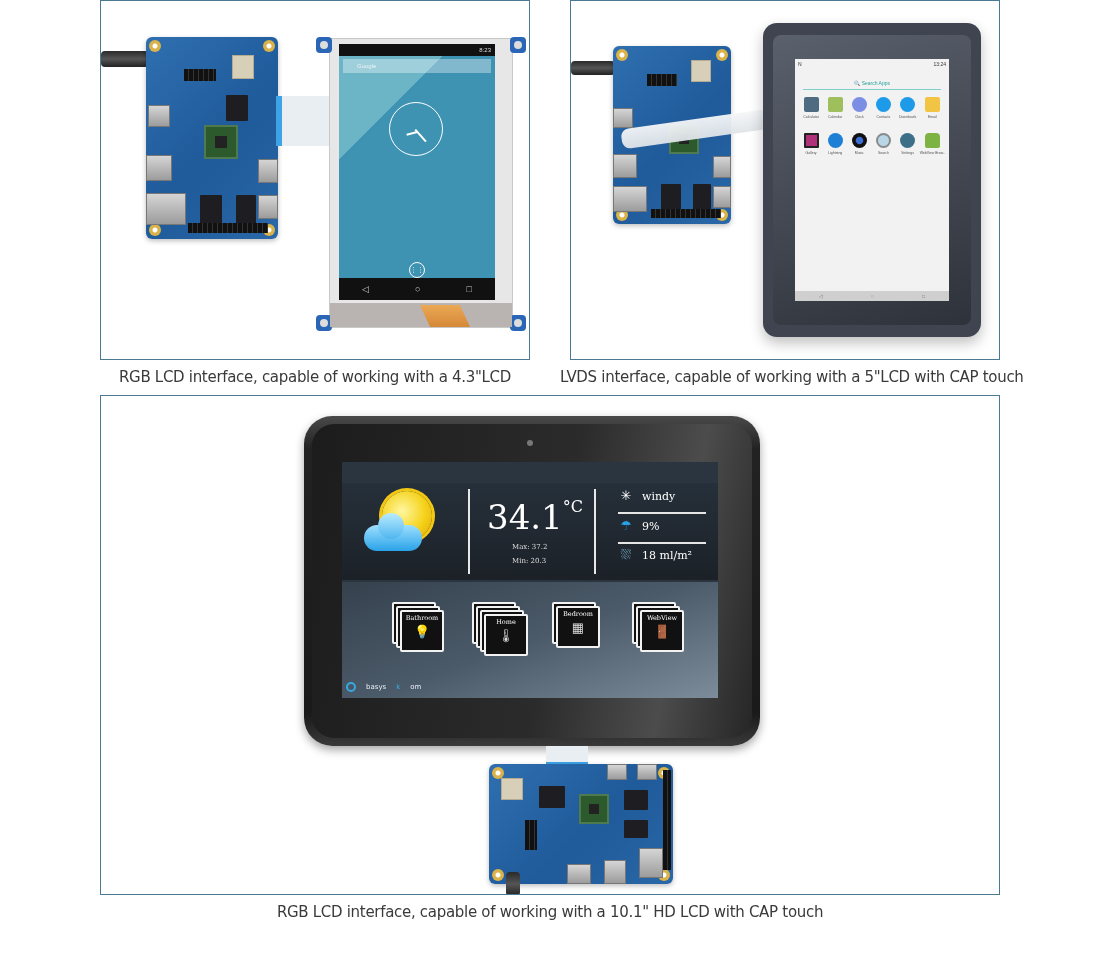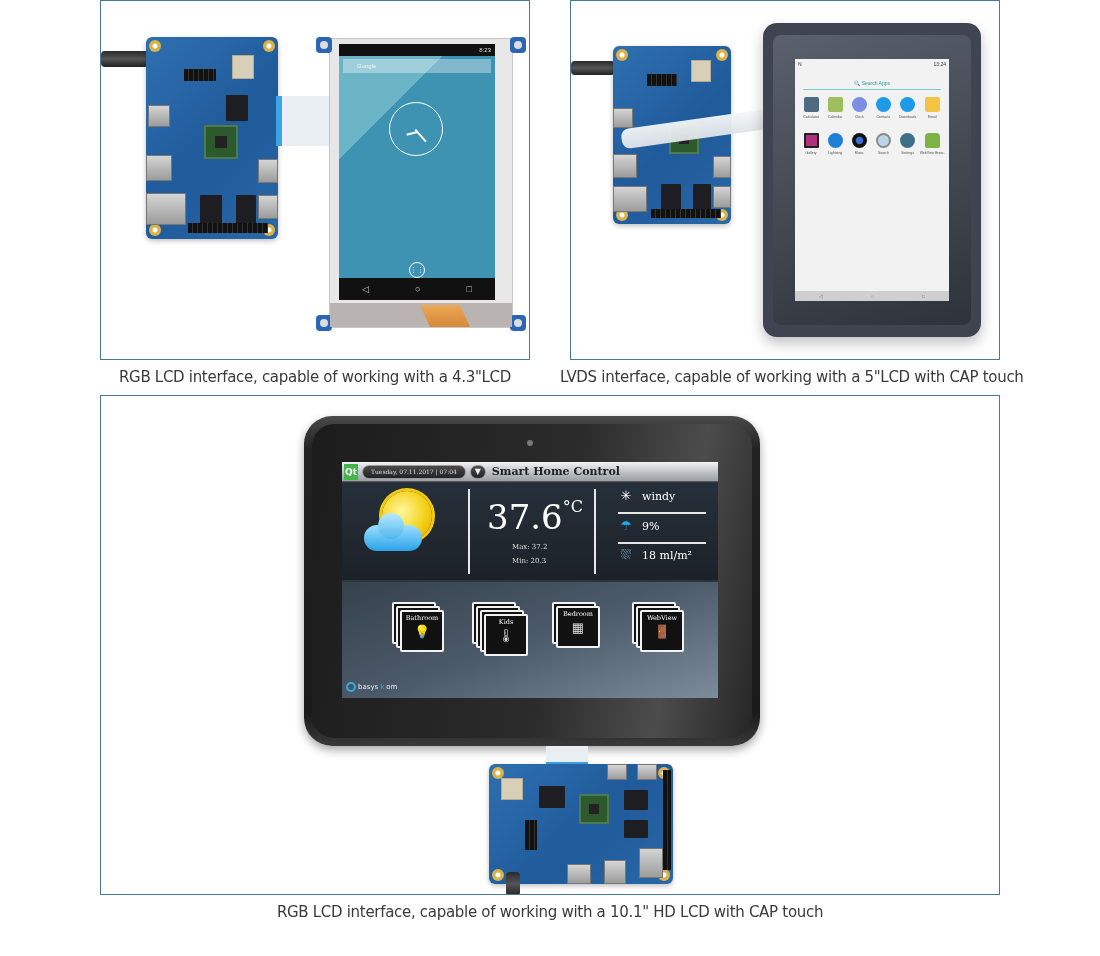--- a/index.html
+++ b/index.html
@@ -66,21 +66,21 @@
   .temp sup { font-size:16px; vertical-align:top; }
   .mm { position:absolute; left:170px; color:#ddd; font-size:7px; }
   .wx-row { position:absolute; left:276px; display:flex; align-items:center; gap:8px; color:#fff; font-size:11px; }
   .wx-row .wi { width:16px; height:16px; text-align:center; font-size:13px; line-height:16px; }
   .wx-line { position:absolute; left:276px; width:88px; height:2px; background:#e6e6e6; }
   .sh-rooms { position:absolute; left:0; right:0; top:120px; bottom:0; background:linear-gradient(160deg,#35414d,#4b5a69 50%,#7d8c9a); }
   .room { position:absolute; }
   .room .card { position:absolute; width:44px; height:42px; background:#111; border:2px solid #f2f2f2; border-radius:2px; }
   .room .card .rl { color:#fff; font-size:6.5px; text-align:center; margin-top:2px; }
   .room .card .ri { color:#ddd; font-size:13px; text-align:center; line-height:20px; }
-  .logo { position:absolute; left:4px; bottom:6px; color:#e8eef4; font-size:7px; font-family:"DejaVu Sans",sans-serif; display:flex; align-items:center; gap:2px; }
+  .logo { position:absolute; left:4px; bottom:6px; color:#e8eef4; font-size:7px; font-family:"DejaVu Sans",sans-serif; display:flex; align-items:center; gap:10px; }
   .logo .c { width:10px; height:10px; border:2px solid #38a9e0; border-radius:50%; }
   .logo b { color:#38a9e0; font-weight:normal; }
 </style>
 </head>
 <body>
 
 <div class="panel" style="left:100px;top:0;width:430px;height:360px;">
   <div class="cable" style="left:0;top:50px;width:48px;height:16px;"></div>
   <div class="board" style="left:45px;top:36px;width:132px;height:202px;">
     <div class="hole" style="left:3px;top:3px;"></div>
@@ -214,31 +214,25 @@
     </div>
   </div>
 </div>
 <div class="caption" style="left:560px;top:368px;width:450px;">LVDS interface, capable of working with a 5"LCD with CAP touch</div>
 
 <div class="panel" style="left:100px;top:395px;width:900px;height:500px;">
   <div class="tab10" style="left:203px;top:20px;width:456px;height:330px;">
     <div class="bezel"></div>
     <div class="cam"></div>
     <div class="screen">
-      <div class="sh-top">
-        <div class="sh-qt">Qt</div>
-        <div class="sh-date">Tuesday, 07.11.2017 | 07:04</div>
-        <div class="sh-menu">▼</div>
-        <div class="sh-title">Smart Home Control</div>
-      </div>
       <div class="sh-weather">
         <div class="sun"></div>
         <div class="cloud"></div>
         <div class="sh-div" style="left:126px;"></div>
-        <div class="temp"><span>37.6</span><sup>°C</sup></div>
+        <div class="temp"><span>34.1</span><sup>°C</sup></div>
         <div class="mm" style="top:60px;">Max: 37.2</div>
         <div class="mm" style="top:74px;text-align:center;">Min: 20.3</div>
         <div class="sh-div" style="left:252px;"></div>
         <div class="wx-row" style="top:5px;">
             <span class="wi">✳</span>
             <span>windy</span>
           </div>
         <div class="wx-line" style="top:29px;"></div>
         <div class="wx-row" style="top:35px;">
             <span class="wi" style="color:#2aa2e8;">☂</span>
@@ -257,21 +251,21 @@
           <div class="card" style="left:8px;top:8px;">
               <div class="rl">Bathroom</div>
               <div class="ri">💡</div>
             </div>
         </div>
         <div class="room" style="left:130px;top:20px;">
           <div class="card" style="left:0;top:0;"></div>
             <div class="card" style="left:4px;top:4px;"></div>
             <div class="card" style="left:8px;top:8px;"></div>
           <div class="card" style="left:12px;top:12px;">
-              <div class="rl">Kids</div>
+              <div class="rl">Home</div>
               <div class="ri">🌡</div>
             </div>
         </div>
         <div class="room" style="left:210px;top:20px;">
           <div class="card" style="left:0;top:0;"></div>
           <div class="card" style="left:4px;top:4px;">
               <div class="rl">Bedroom</div>
               <div class="ri">▦</div>
             </div>
         </div>

